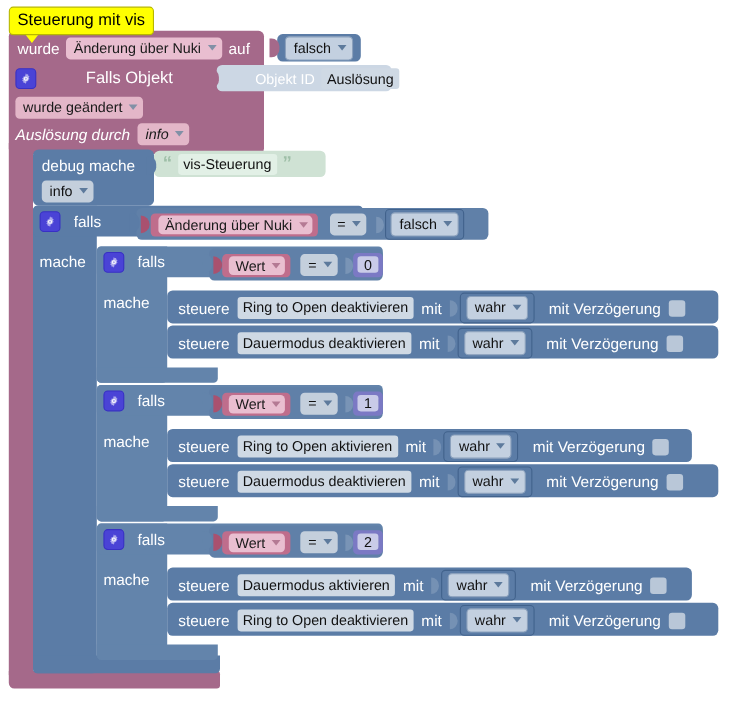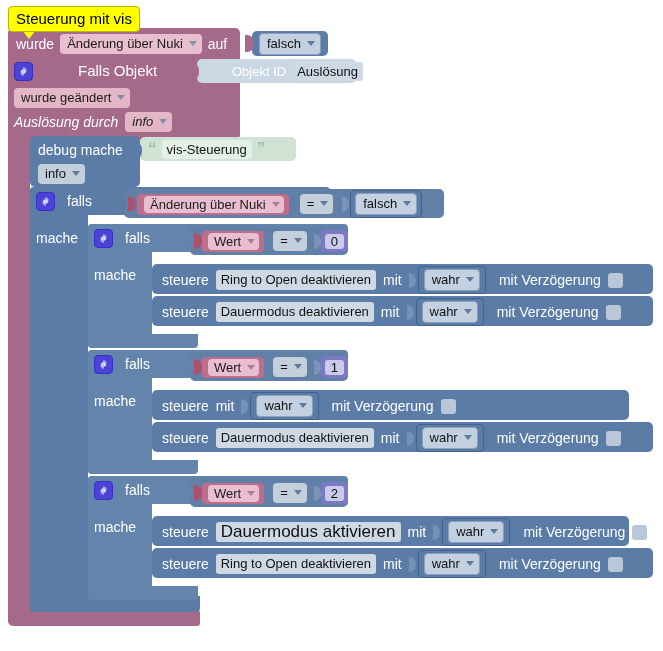--- a/index.html
+++ b/index.html
@@ -380,20 +380,21 @@
     </span>
   </div>
 
   <div class="blk row" style="left:94px; top:391px; height:20px; z-index:16;">
     <span class="lbl">mache</span>
   </div>
 
   <div class="blk body c-logic" style="left:152px; top:390px; width:477px; height:30px; z-index:12;"></div>
   <div class="blk row" style="left:162px; top:396px; height:20px; z-index:20; gap:7px;">
     <span class="lbl">steuere</span>
+    <span class="field-txt" style="font-size:13px; line-height:18px;">Ring to Open aktivieren</span>
     <span class="lbl">mit</span>
     <span class="socket"></span>
     <span style="background:#5b7ca6; border:1px solid #41628c; border-radius:4px; padding:2px 5px; margin-left:-7px;">
       <span class="field field-blue">
         <span>wahr</span>
         <span class="caret caret-d"></span>
       </span>
     </span>
     <span class="lbl" style="margin-left:6px;">mit Verzögerung</span>
     <span class="chk"></span>
@@ -449,21 +450,21 @@
     </span>
   </div>
 
   <div class="blk row" style="left:94px; top:517px; height:20px; z-index:16;">
     <span class="lbl">mache</span>
   </div>
 
   <div class="blk body c-logic" style="left:152px; top:516px; width:477px; height:30px; z-index:12;"></div>
   <div class="blk row" style="left:162px; top:522px; height:20px; z-index:20; gap:7px;">
     <span class="lbl">steuere</span>
-    <span class="field-txt" style="font-size:17px; line-height:18px;">Dauermodus aktivieren</span>
+    <span class="field-txt" style="font-size:13px; line-height:18px;">Dauermodus aktivieren</span>
     <span class="lbl">mit</span>
     <span class="socket"></span>
     <span style="background:#5b7ca6; border:1px solid #41628c; border-radius:4px; padding:2px 5px; margin-left:-7px;">
       <span class="field field-blue">
         <span>wahr</span>
         <span class="caret caret-d"></span>
       </span>
     </span>
     <span class="lbl" style="margin-left:6px;">mit Verzögerung</span>
     <span class="chk"></span>

